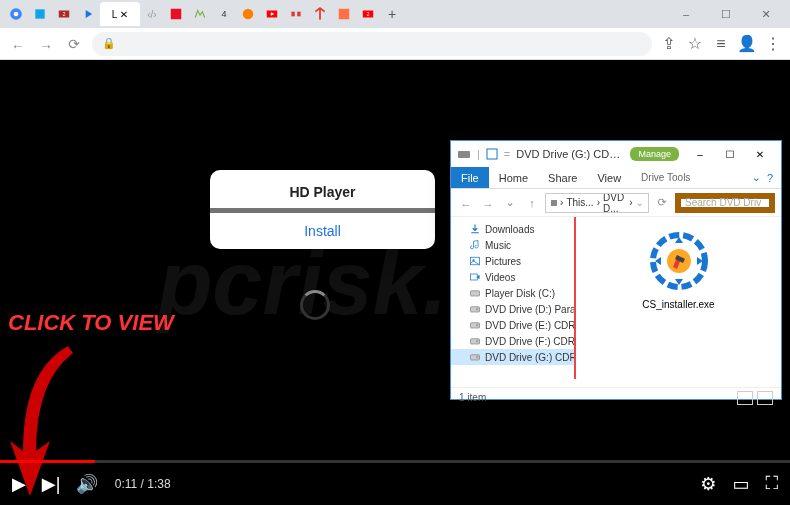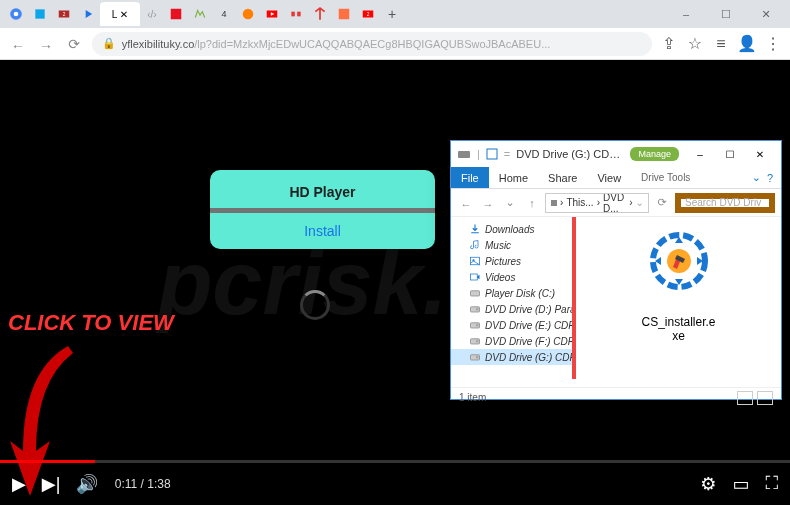--- a/index.html
+++ b/index.html
@@ -31,21 +31,21 @@
 
 
 .watermark { position: absolute; top: 50%; left: 50%; transform: translate(-50%, -50%); font-size: 90px; font-weight: 700; font-style: italic; color: rgba(200,200,200,0.08); white-space: nowrap; }
 
 
 .click-view { position: absolute; left: 8px; top: 250px; }
 .click-text { color: #ff3333; font-weight: 700; font-size: 22px; font-style: italic; margin-bottom: 5px; }
 .arrow-svg { width: 70px; height: 160px; }
 
 
-.dialog { position: absolute; top: 170px; left: 210px; width: 225px; background: #5eead4; border-radius: 10px; box-shadow: 0 4px 20px rgba(0,0,0,.3); text-align: center; overflow: hidden; z-index: 5; }
+.dialog { position: absolute; top: 170px; left: 210px; width: 225px; background: #ffffff; border-radius: 10px; box-shadow: 0 4px 20px rgba(0,0,0,.3); text-align: center; overflow: hidden; z-index: 5; }
 .dialog-title { font-weight: 600; font-size: 14px; padding: 14px 0 8px; color: #222; }
 .dialog-msg { font-size: 12px; color: #444; padding: 0 12px 14px; line-height: 1.4; }
 .dialog-btn { border-top: 5px solid #737373; padding: 10px; color: #1a73e8; font-size: 14px; }
 
 
 .explorer { position: absolute; top: 140px; left: 450px; width: 332px; height: 260px; background: #fff; border: 1px solid #4a90d9; box-shadow: 0 4px 20px rgba(0,0,0,.4); z-index: 10; font-size: 11px; }
 .exp-title { height: 26px; display: flex; align-items: center; padding: 0 6px; gap: 6px; background: #fff; }
 .exp-title-text { font-size: 11px; color: #333; flex: 1; white-space: nowrap; overflow: hidden; text-overflow: ellipsis; }
 .exp-win-btns { display: flex; gap: 0; }
 .exp-win-btn { width: 30px; height: 22px; display: flex; align-items: center; justify-content: center; font-size: 10px; }
@@ -53,28 +53,28 @@
 .exp-ribbon { height: 22px; display: flex; align-items: center; border-bottom: 1px solid #ddd; }
 .ribbon-tab { padding: 0 10px; font-size: 11px; color: #333; height: 100%; display: flex; align-items: center; }
 .ribbon-tab.file { background: #1979ca; color: #fff; }
 .ribbon-tab.tools { color: #666; font-size: 10px; }
 .ribbon-help { margin-left: auto; padding: 0 8px; color: #1979ca; display: flex; align-items: center; gap: 6px; }
 .exp-nav { height: 28px; display: flex; align-items: center; padding: 0 6px; gap: 4px; border-bottom: 1px solid #eee; }
 .exp-nav-btn { width: 18px; text-align: center; color: #888; font-size: 11px; }
 .exp-path { flex: 1; border: 1px solid #ccc; height: 20px; display: flex; align-items: center; padding: 0 4px; font-size: 10px; color: #333; overflow: hidden; gap: 3px; }
 .exp-search { width: 100px; border: 6px solid #a16207; height: 20px; font-size: 10px; padding: 0 4px; color: #aaa; display: flex; align-items: center; }
 .exp-body { display: flex; height: 162px; }
-.exp-tree { width: 125px; border-right: 4px solid #ef4444; padding: 4px 0; overflow: hidden; font-style: italic; }
+.exp-tree { width: 125px; border-right: 2px solid #ef4444; padding: 4px 0; overflow: hidden; }
 .tree-item { display: flex; align-items: center; padding: 2px 4px 2px 18px; gap: 4px; font-size: 10px; color: #333; white-space: nowrap; overflow: hidden; }
 .tree-item.selected { background: #cce8ff; }
 .tree-ico { width: 12px; height: 12px; flex-shrink: 0; }
 .exp-content { flex: 1; display: flex; align-items: flex-start; justify-content: center; padding: 12px; }
 .file-item { text-align: center; width: 80px; }
 .file-icon-svg { width: 64px; height: 64px; }
-.file-name { font-size: 12px; margin-top: 20px; word-break: break-all; }
+.file-name { font-size: 10px; margin-top: 4px; word-break: break-all; }
 .exp-status { height: 20px; border-top: 1px solid #eee; padding: 0 8px; font-size: 10px; color: #555; display: flex; align-items: center; margin-top: 8px; }
 .exp-status-right { margin-left: auto; display: flex; gap: 4px; }
 .view-btn { width: 16px; height: 14px; border: 1px solid #ccc; }
 
 .spinner { position: absolute; top: 230px; left: 300px; width: 30px; height: 30px; border: 3px solid #333; border-top-color: #888; border-radius: 50%; }
 </style>
 </head>
 <body>
 
 <div class="browser-chrome">
@@ -159,21 +159,20 @@
       <div class="win-btn">☐</div>
       <div class="win-btn">✕</div>
     </div>
   </div>
   <div class="addr-bar">
     <div class="nav-btn">←</div>
     <div class="nav-btn">→</div>
     <div class="nav-btn">⟳</div>
     <div class="url-box">
       <span>🔒</span>
-      <span class="url-text"><span>yflexibilituky.co</span><span style="color:#aaa">/lp?did=MzkxMjcEDwUCAQQABQAECg8HBQIGAQUBSwoJBAcABEU...</span></span>
     </div>
     <div class="addr-icon">⇪</div>
     <div class="addr-icon">☆</div>
     <div class="addr-icon">≡</div>
     <div class="addr-icon">👤</div>
     <div class="addr-icon">⋮</div>
   </div>
 </div>
 
 <div class="video-area">

